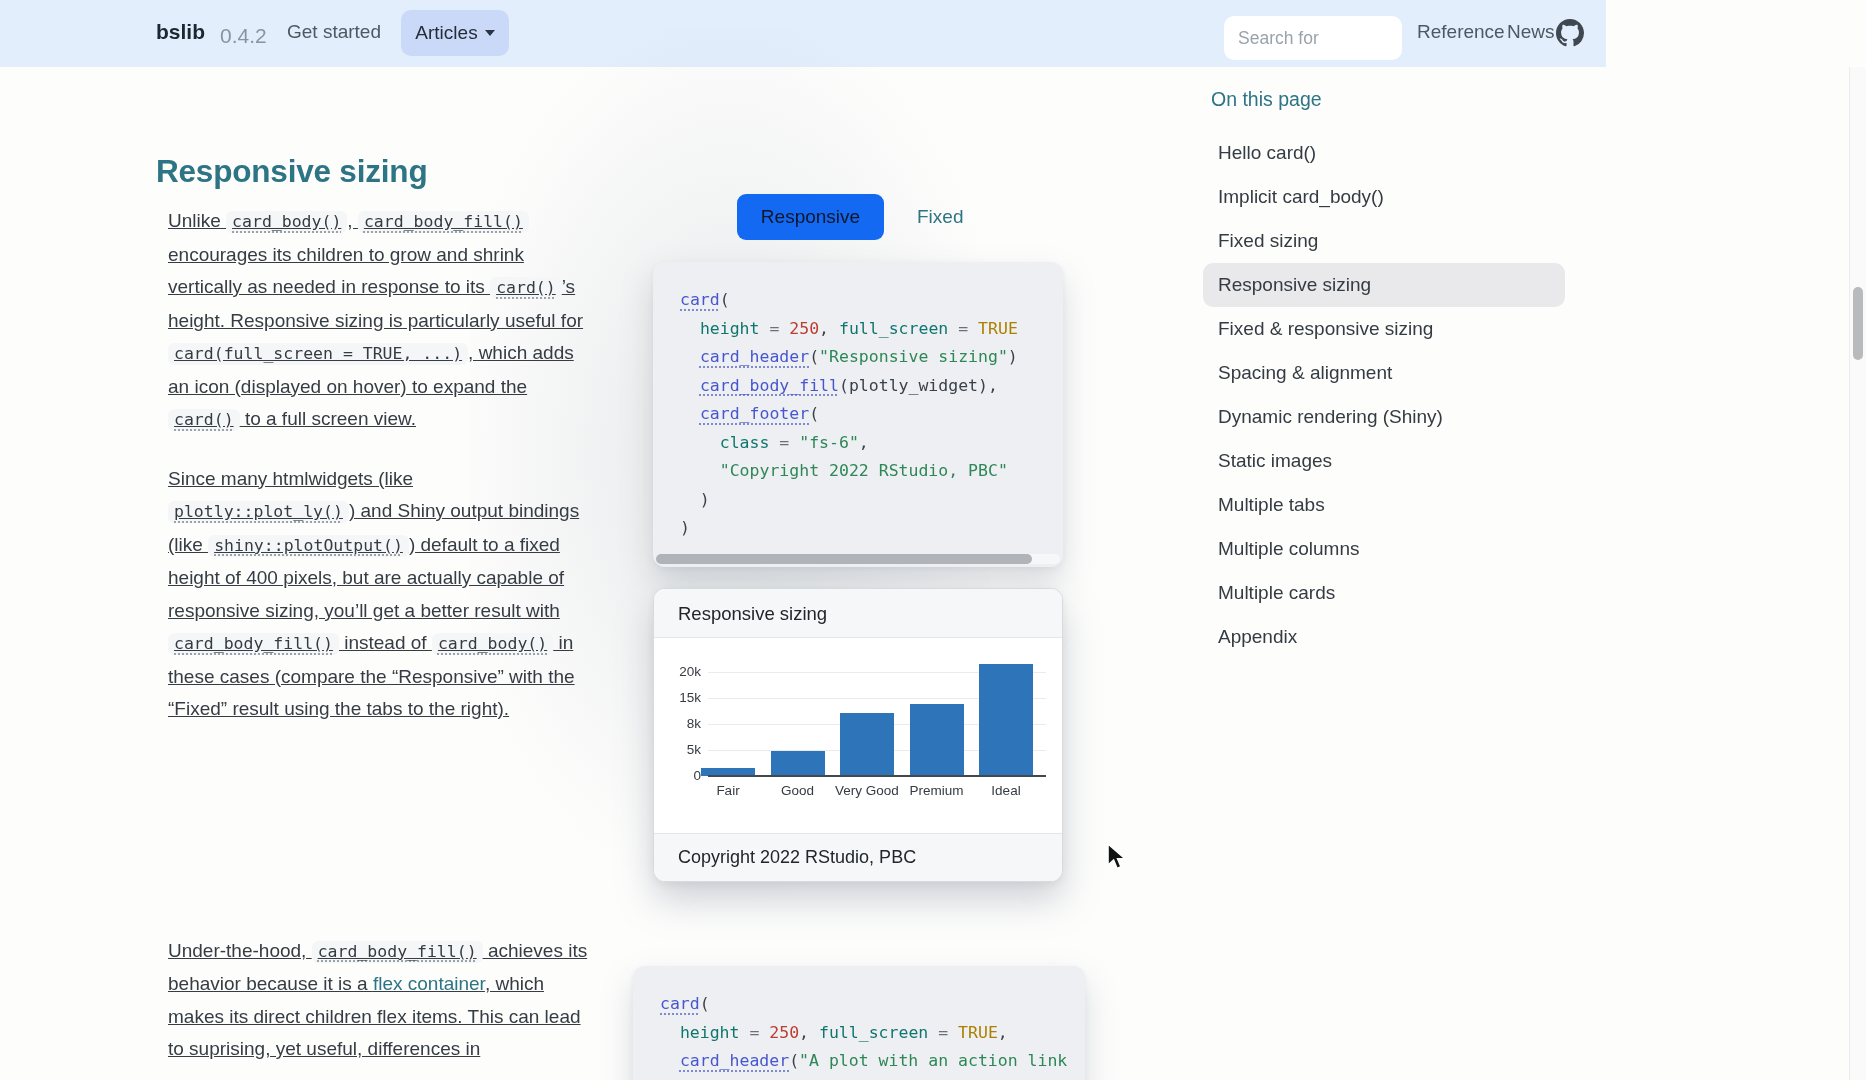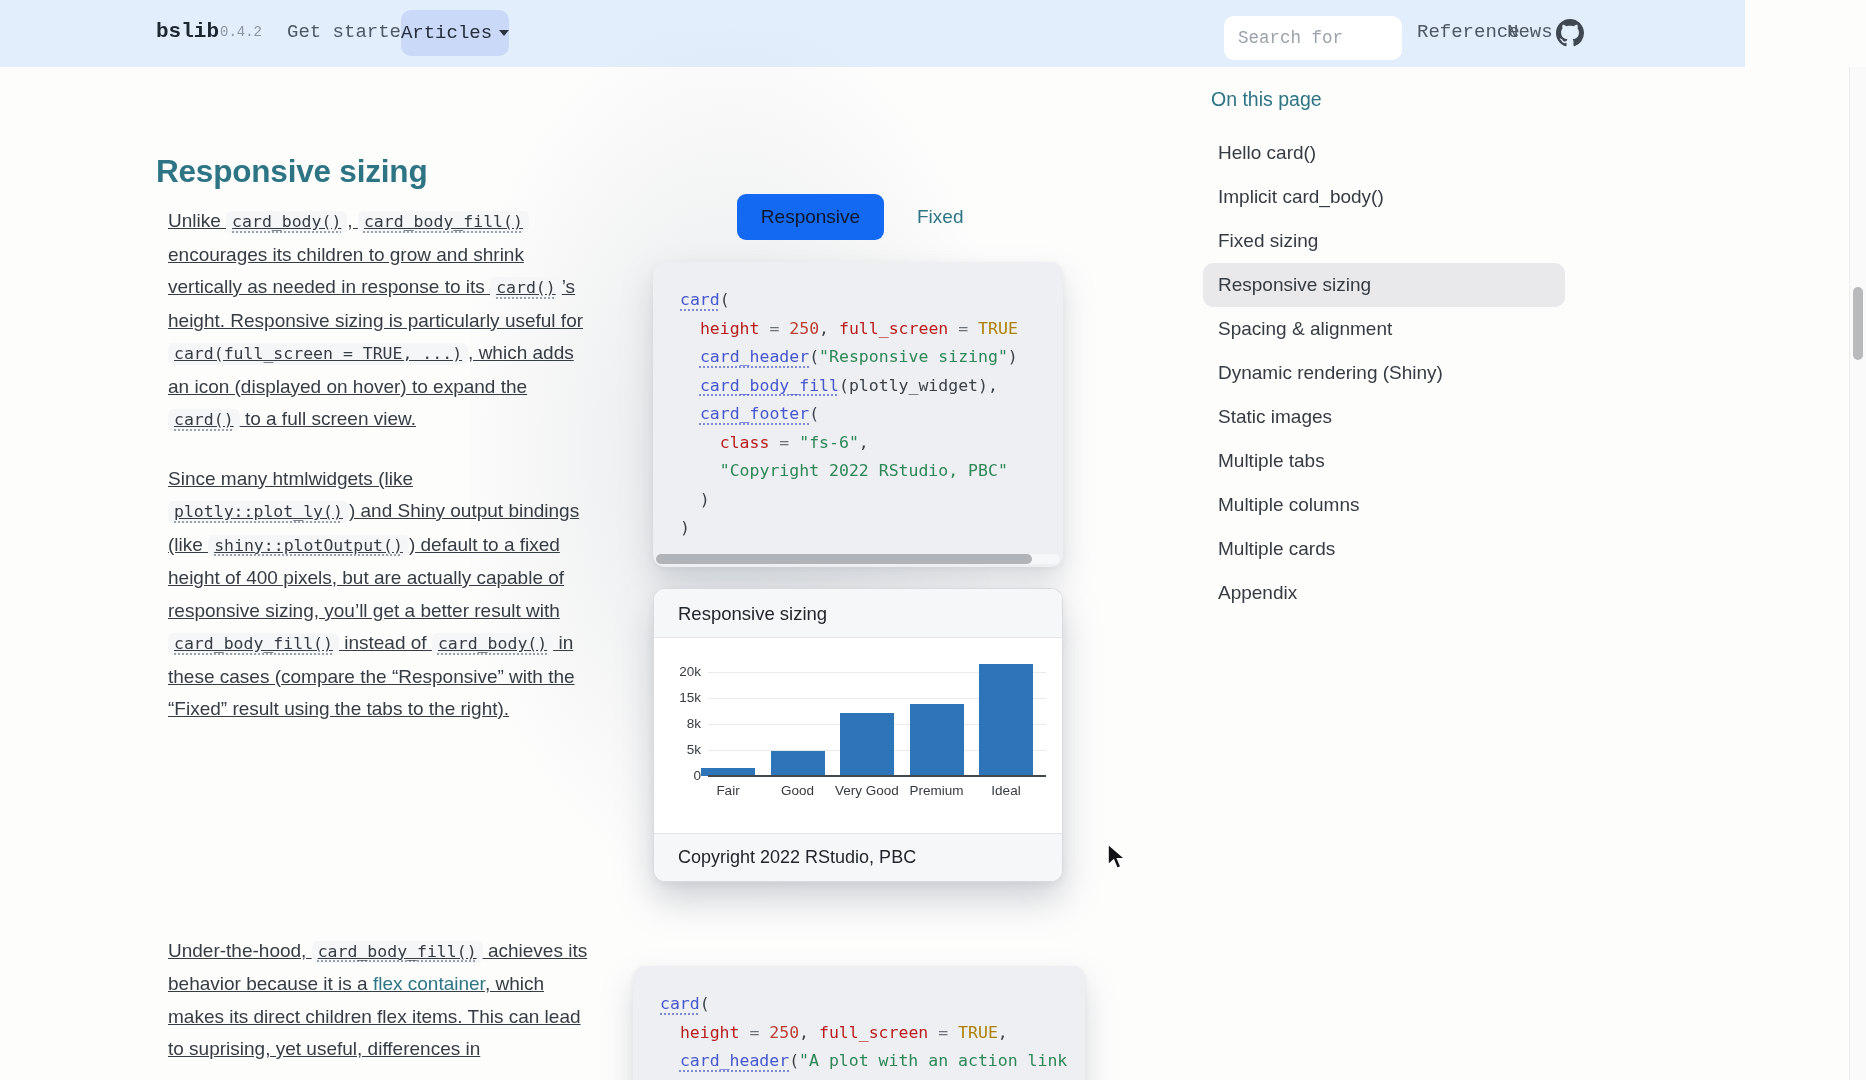--- a/index.html
+++ b/index.html
@@ -1,22 +1,22 @@
 <!DOCTYPE html>
 <html><head>
 <meta charset="utf-8">
 <style>
   html,body{margin:0;padding:0;}
   .page{position:relative;width:1866px;height:1080px;background:#fdfdfc;overflow:hidden;
         font-family:"Liberation Sans","DejaVu Sans",sans-serif;color:#343b42;}
   
-  .navbar{position:absolute;left:0;top:0;width:1745px;height:67px;background:#e2eefb;font-family:Liberation Mono, monospace;}
+  .navbar{position:absolute;left:0;top:0;width:1606px;height:67px;background:#e2eefb;}
   .nav-abs{position:absolute;white-space:nowrap;}
   .brand{left:156px;top:20px;font-size:21px;font-weight:700;color:#1d2730;}
-  .version{left:220px;top:24px;font-size:14px;color:#8b949c;}
+  .version{left:220px;top:24px;font-size:21px;color:#8b949c;}
   .navlink{font-size:19px;color:#4d5862;cursor:default;}
   .get-started{left:287px;top:21px;}
   .articles-pill{left:401px;top:10px;width:108px;height:46px;background:#cbd9f8;border-radius:10px;
                  display:flex;align-items:center;justify-content:center;gap:7px;font-size:19px;color:#232e38;}
   .caret{width:0;height:0;border-left:5.5px solid transparent;border-right:5.5px solid transparent;
          border-top:6.5px solid #2b3440;display:inline-block;}
   .search{left:1224px;top:16px;width:178px;height:44px;}
   .search input{width:100%;height:100%;box-sizing:border-box;border:none;outline:none;background:#ffffff;
                 border-radius:10px;padding:0 14px;font-size:17.5px;font-family:inherit;color:#343b42;}
   .search input::placeholder{color:#9aa3ab;}
@@ -43,21 +43,21 @@
                 font-size:19px;display:flex;align-items:center;}
   
   .codeblock{position:absolute;background:#edeff2;border-radius:12px;overflow:hidden;
              font-family:"DejaVu Sans Mono","Liberation Mono",monospace;font-size:16.5px;line-height:28.5px;
              box-shadow:0 16px 32px rgba(130,140,152,0.30),0 2px 6px rgba(0,0,0,0.05);}
   .code1{left:653px;top:262px;width:410px;height:305px;padding:24px 0 0 27px;box-sizing:border-box;}
   .code2{left:633px;top:966px;width:452px;height:220px;padding:24px 0 0 27px;box-sizing:border-box;}
   .cl{white-space:pre;}
   .tok-p,.tok-var{color:#3a4149;}
   .tok-fn{color:#4656cf;text-decoration:underline dotted 1.5px #7d8ad0;text-underline-offset:3.5px;}
-  .tok-kw{color:#b91c1c;}
+  .tok-kw{color:#0f766e;}
   .tok-op{color:#697079;}
   .tok-num{color:#bd3d30;}
   .tok-bool{color:#ad7f00;}
   .tok-str{color:#2d8756;}
   .hbar{position:absolute;left:3px;bottom:3px;height:10px;width:404px;border-radius:5px;background:#f6f7f9;}
   .hthumb{position:absolute;left:3px;bottom:3px;height:10px;width:376px;border-radius:5px;background:#b0b4b9;}
   
   .democard{position:absolute;left:653px;top:588px;width:410px;height:294px;background:#ffffff;
             border:1px solid #d7dbdf;border-radius:12px;box-sizing:border-box;overflow:hidden;
             box-shadow:0 18px 36px rgba(120,130,145,0.35),0 3px 8px rgba(0,0,0,0.06);}
@@ -170,20 +170,21 @@
       </div>
   </div>
 
   <div class="toc">
     <div class="toc-title">On this page</div>
     <div>
         <div class="toc-item">Hello card()</div>
         <div class="toc-item">Implicit card_body()</div>
         <div class="toc-item">Fixed sizing</div>
         <div class="toc-item active">Responsive sizing</div>
+        <div class="toc-item">Fixed &amp; responsive sizing</div>
         <div class="toc-item">Spacing &amp; alignment</div>
         <div class="toc-item">Dynamic rendering (Shiny)</div>
         <div class="toc-item">Static images</div>
         <div class="toc-item">Multiple tabs</div>
         <div class="toc-item">Multiple columns</div>
         <div class="toc-item">Multiple cards</div>
         <div class="toc-item">Appendix</div>
       </div>
   </div>
 

